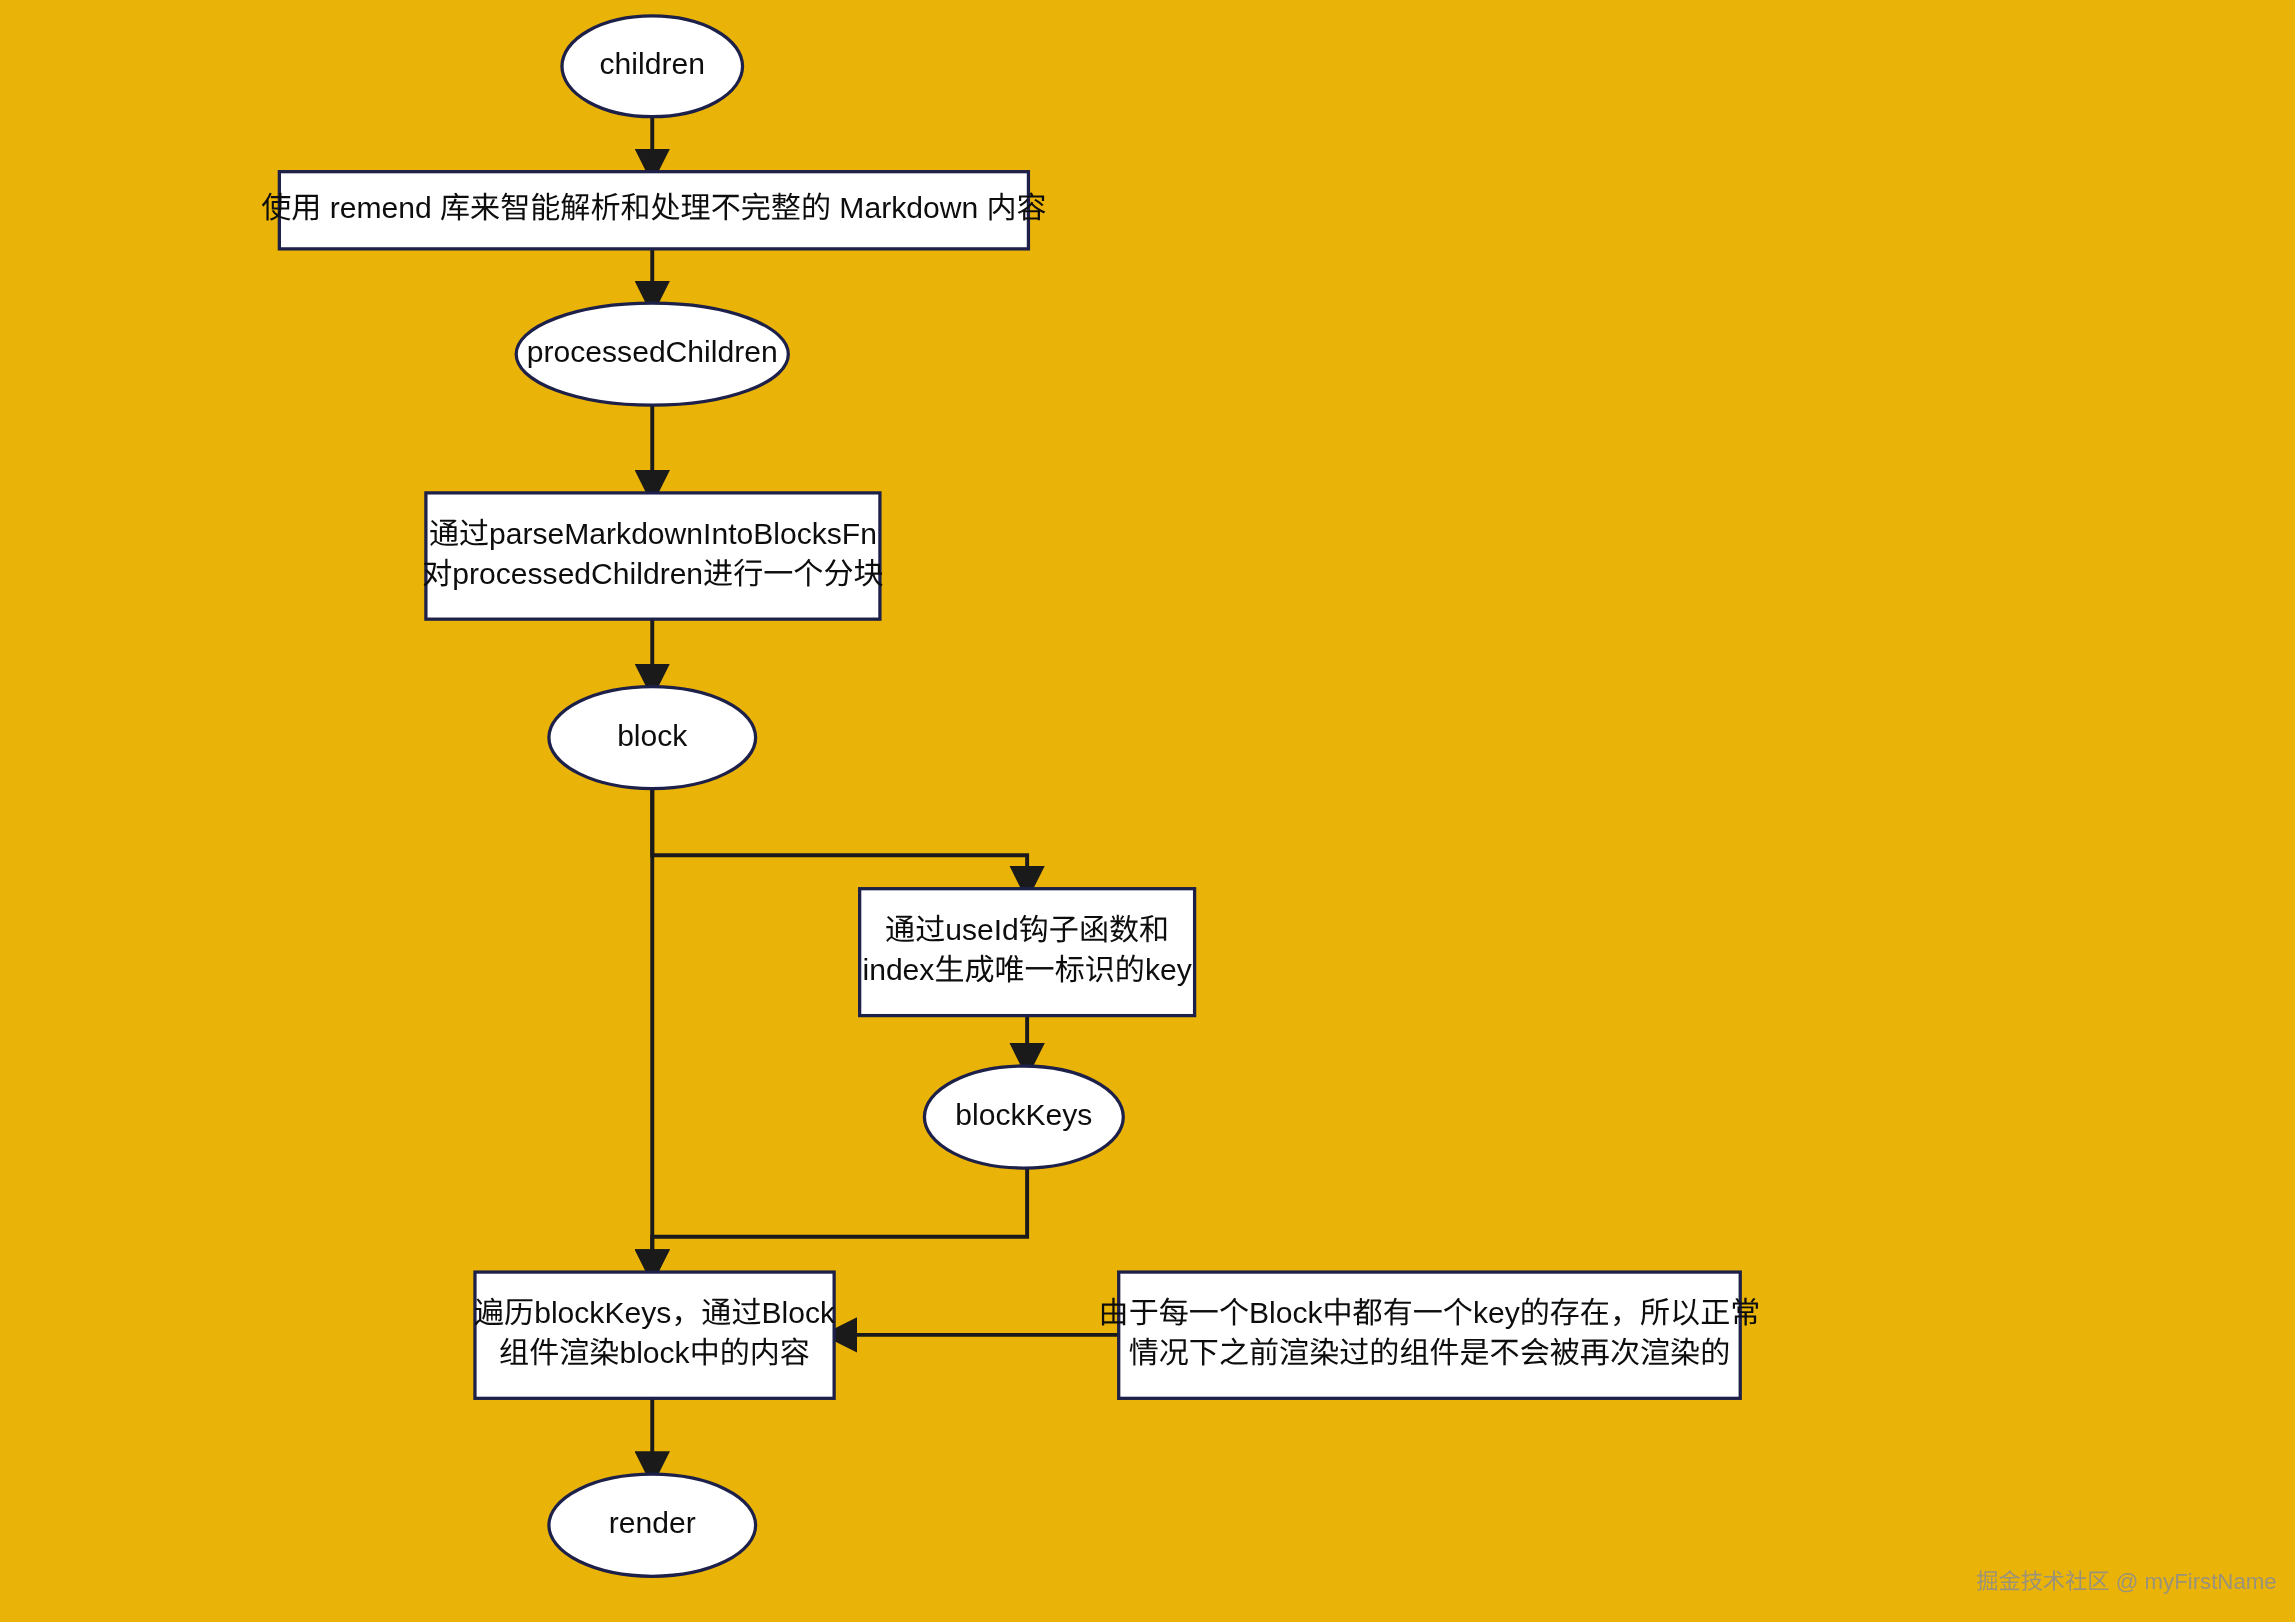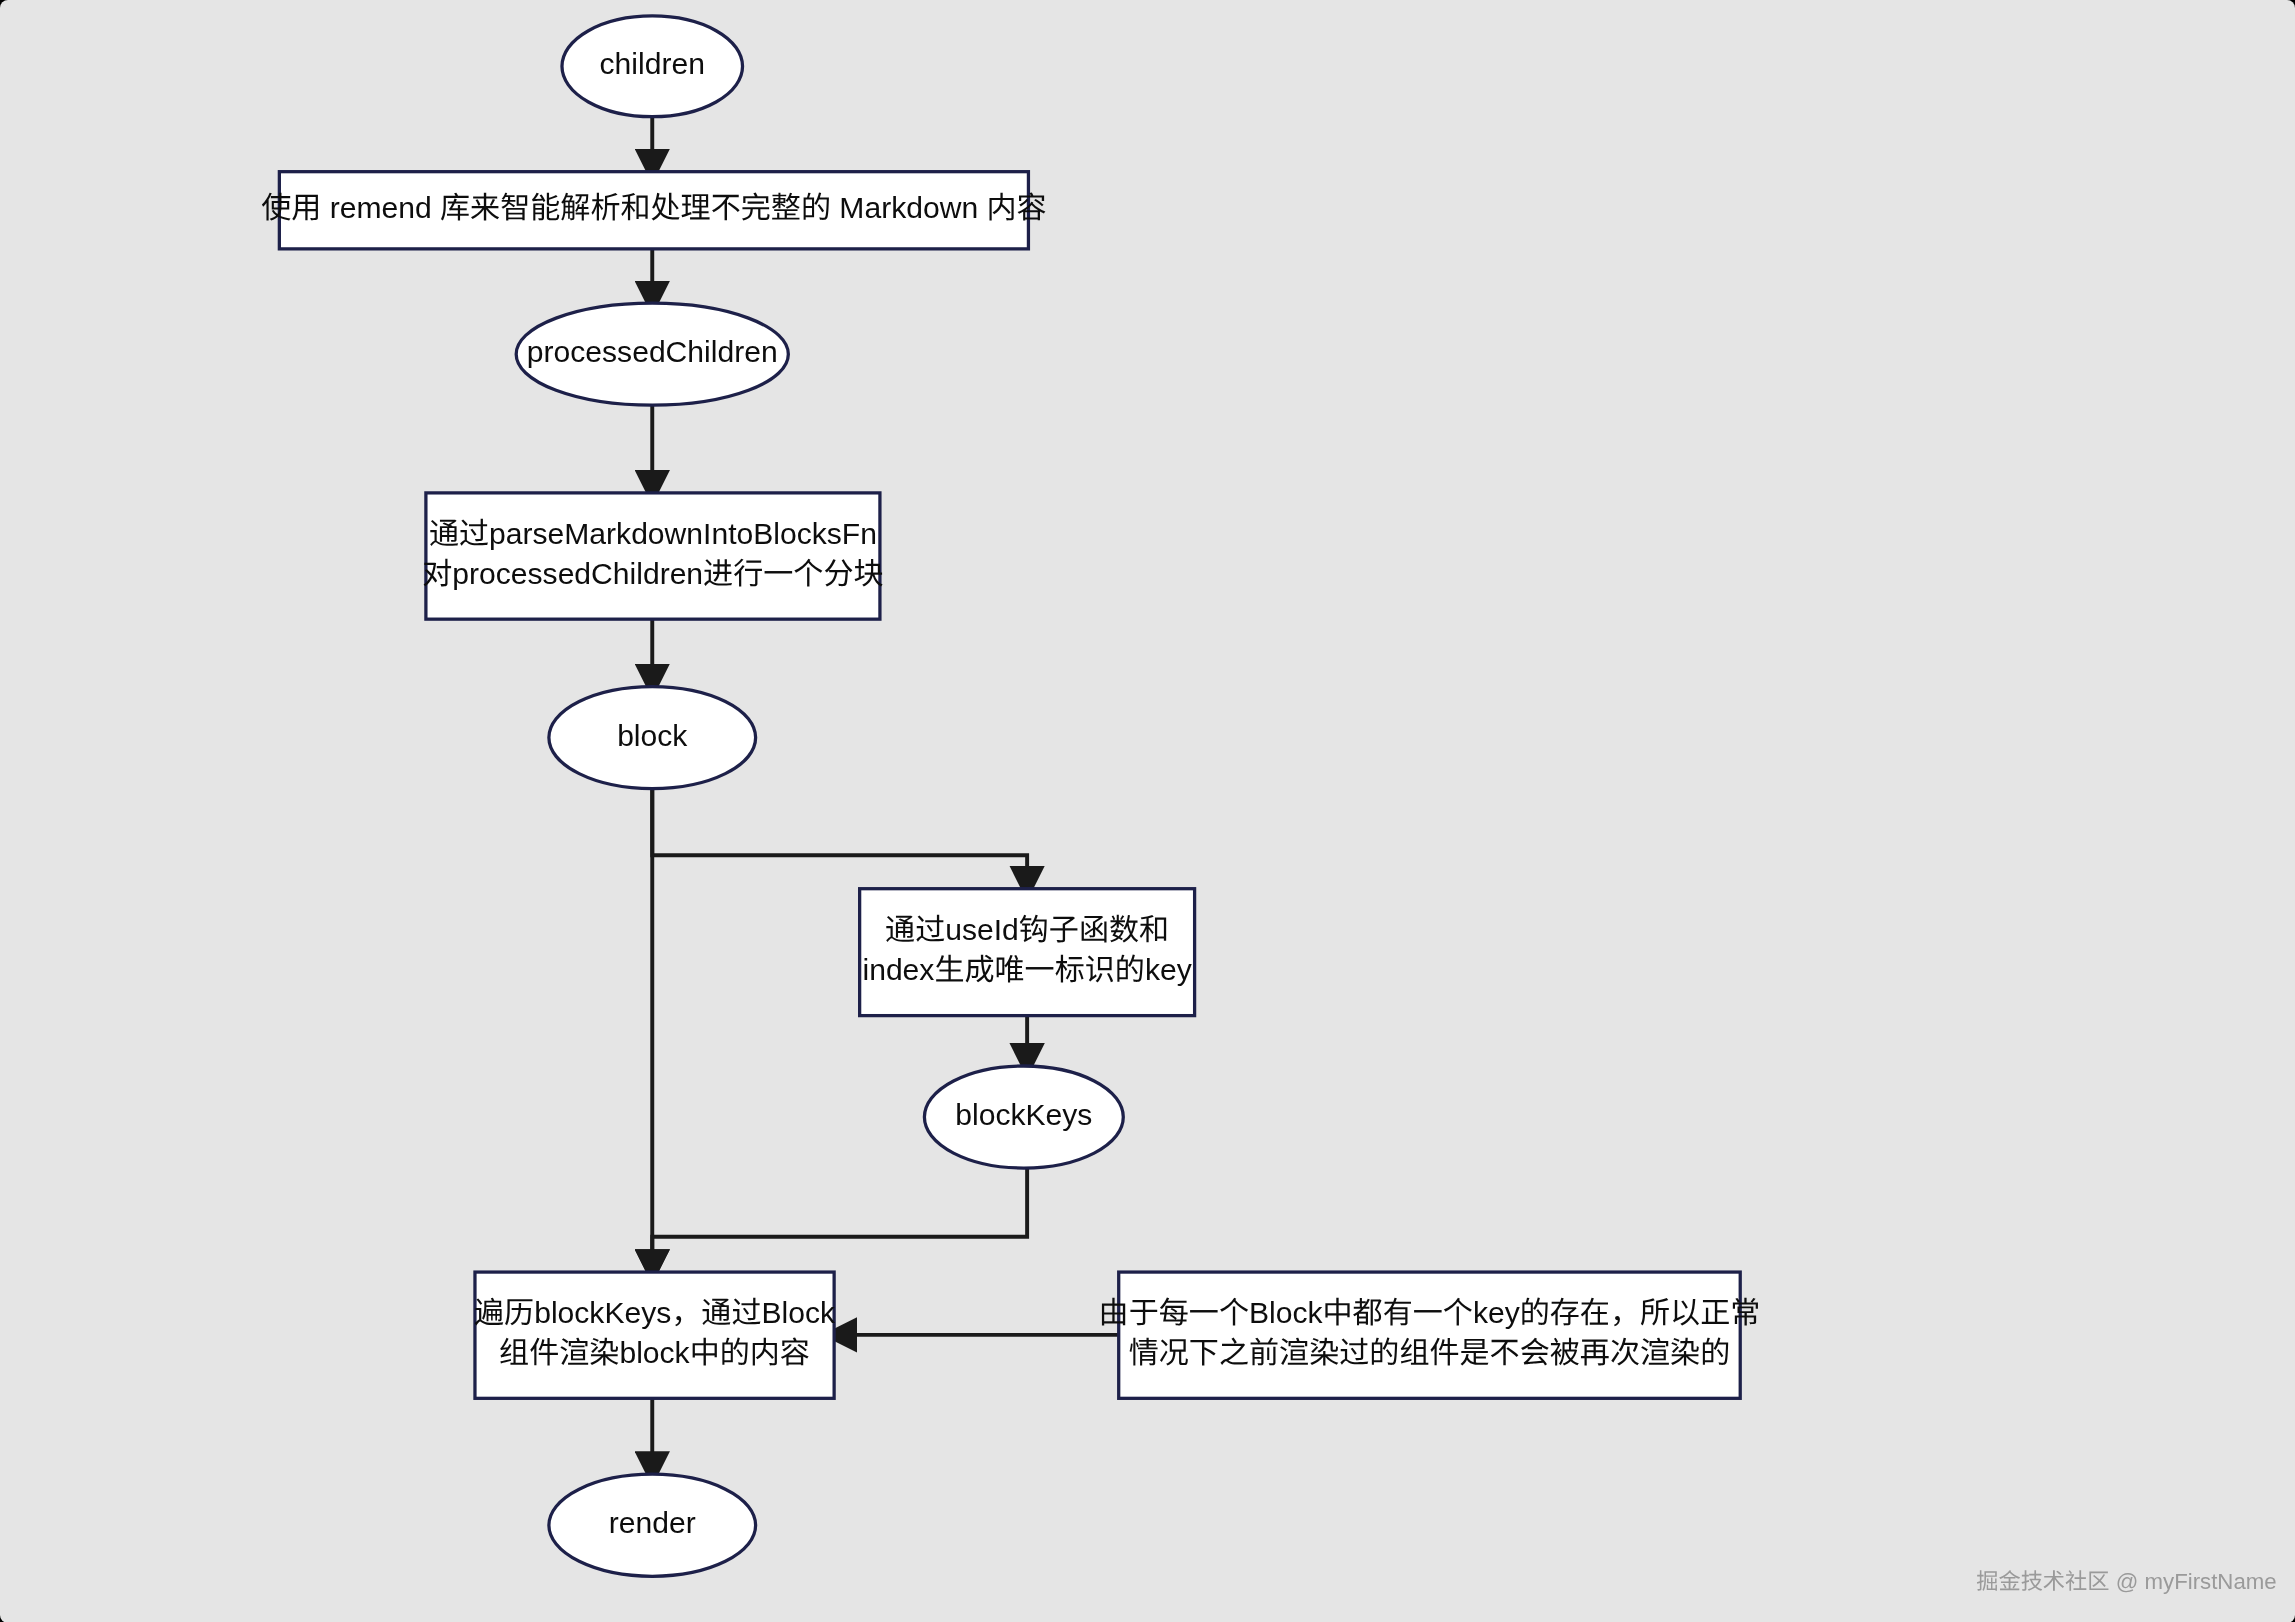--- a/index.html
+++ b/index.html
@@ -11,22 +11,21 @@
     height: 1623px;
     overflow: hidden;
   }
   body {
     font-family: "Liberation Sans", "DejaVu Sans", sans-serif;
   }
   #diagram-root {
     position: relative;
     width: 2295px;
     height: 1623px;
-    background: #e5e5e5;
-    border-radius: 8px;
+    background: #eab308;
   }
   svg#flow-svg {
     position: absolute;
     top: 0; left: 0;
     width: 2295px;
     height: 1623px;
     display: block;
   }
   .node-shape {
     fill: #ffffff;

